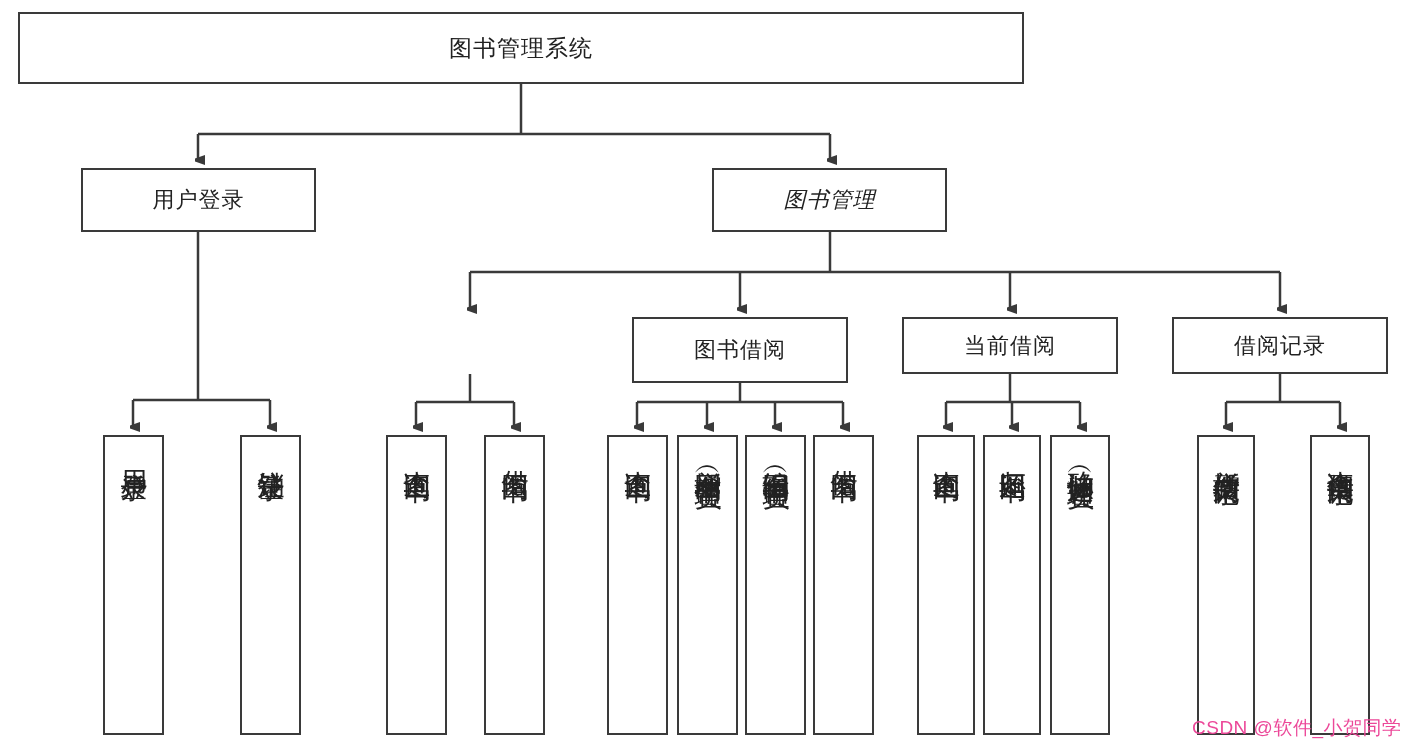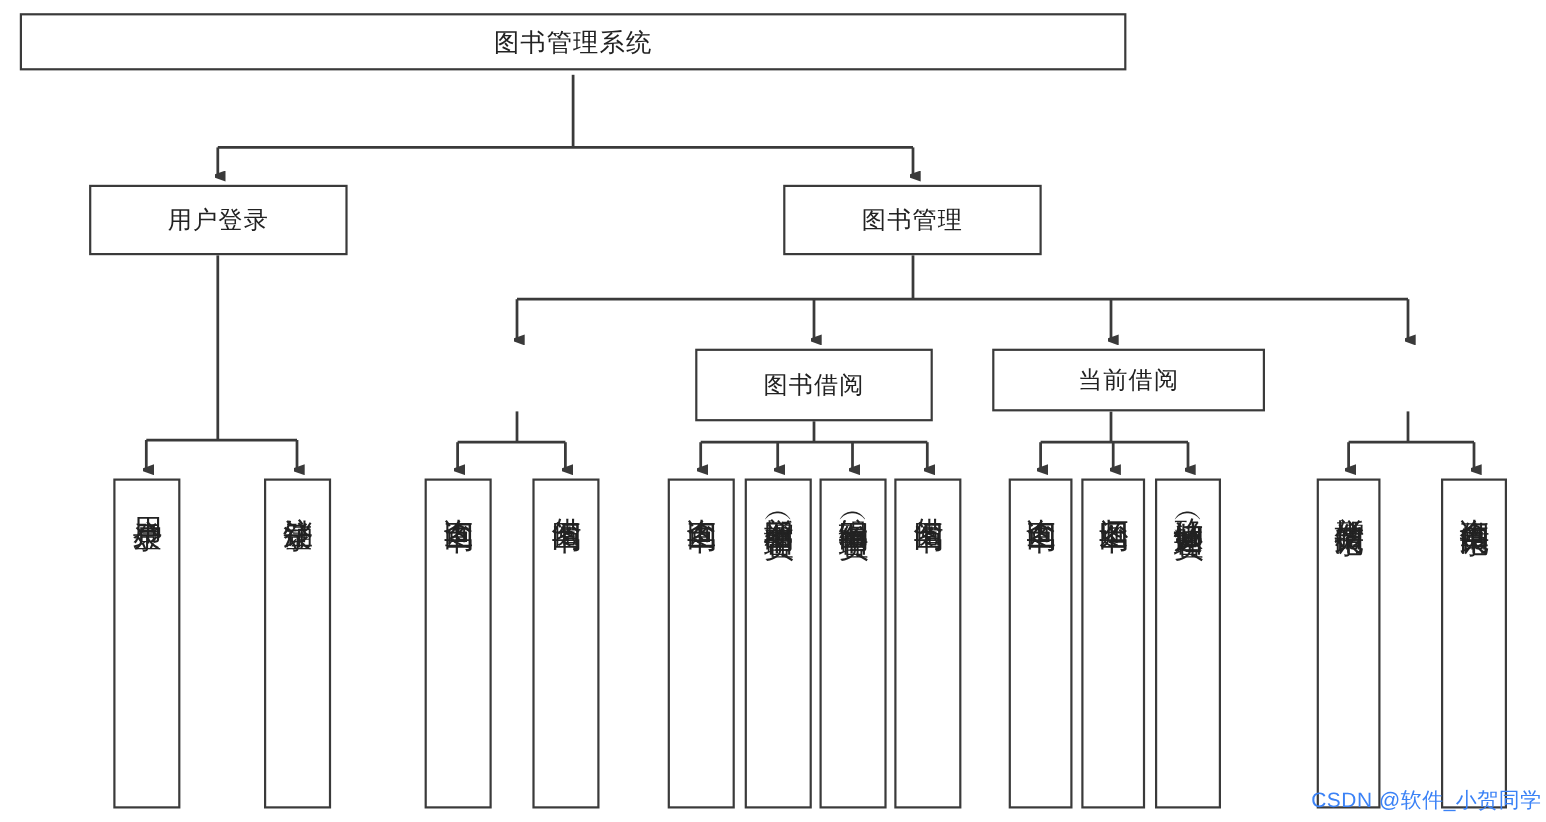--- a/index.html
+++ b/index.html
@@ -54,21 +54,21 @@
     text-orientation: upright;
     font-size: 27px;
     line-height: 1.08;
     letter-spacing: 2px;
   }
   .node.root .label {
     font-size: 23px;
   }
   .watermark {
     position: absolute;
-    color: #3b82f6;
+    color: #ec4899;
     font-size: 19px;
     letter-spacing: 0.5px;
     white-space: nowrap;
     user-select: none;
   }
 </style>
 </head>
 <body>
 
 <div id="canvas">
@@ -116,36 +116,39 @@
       <path d="M1012,402 L1012,427" marker-end="url(#arrow)"></path>
       <path d="M1080,402 L1080,427" marker-end="url(#arrow)"></path>
 
       <path d="M1280,374 L1280,402"></path>
       <path d="M1226,402 L1340,402"></path>
       <path d="M1226,402 L1226,427" marker-end="url(#arrow)"></path>
       <path d="M1340,402 L1340,427" marker-end="url(#arrow)"></path>
     </g>
   </svg>
 
-  <div class="node horizontal root" style="left: 18px; top: 12px; width: 1006px; height: 52px;">
+  <div class="node horizontal root" style="left: 18px; top: 12px; width: 1006px; height: 72px;">
     <span class="label">图书管理系统</span>
   </div>
 
   <div class="node horizontal" style="left: 81px; top: 168px; width: 235px; height: 64px;">
     <span class="label">用户登录</span>
   </div>
-  <div class="node horizontal" style="left: 712px; top: 168px; width: 235px; height: 64px;">
+  <div class="node horizontal" style="left: 712px; top: 168px; width: 235px; height: 64px; font-style: italic;">
     <span class="label">图书管理</span>
   </div>
 
   <div class="node horizontal" style="left: 632px; top: 317px; width: 216px; height: 66px;">
     <span class="label">图书借阅</span>
   </div>
-  <div class="node horizontal" style="left: 902px; top: 317px; width: 248px; height: 57px;">
+  <div class="node horizontal" style="left: 902px; top: 317px; width: 216px; height: 57px;">
     <span class="label">当前借阅</span>
+  </div>
+  <div class="node horizontal" style="left: 1172px; top: 317px; width: 216px; height: 57px;">
+    <span class="label">借阅记录</span>
   </div>
 
   <div class="node vertical" style="left: 103px; top: 435px; width: 61px; height: 300px;">
     <span class="label">用户登录</span>
   </div>
   <div class="node vertical" style="left: 240px; top: 435px; width: 61px; height: 300px;">
     <span class="label">注销登录</span>
   </div>
   <div class="node vertical" style="left: 386px; top: 435px; width: 61px; height: 300px;">
     <span class="label">查询图书</span>

